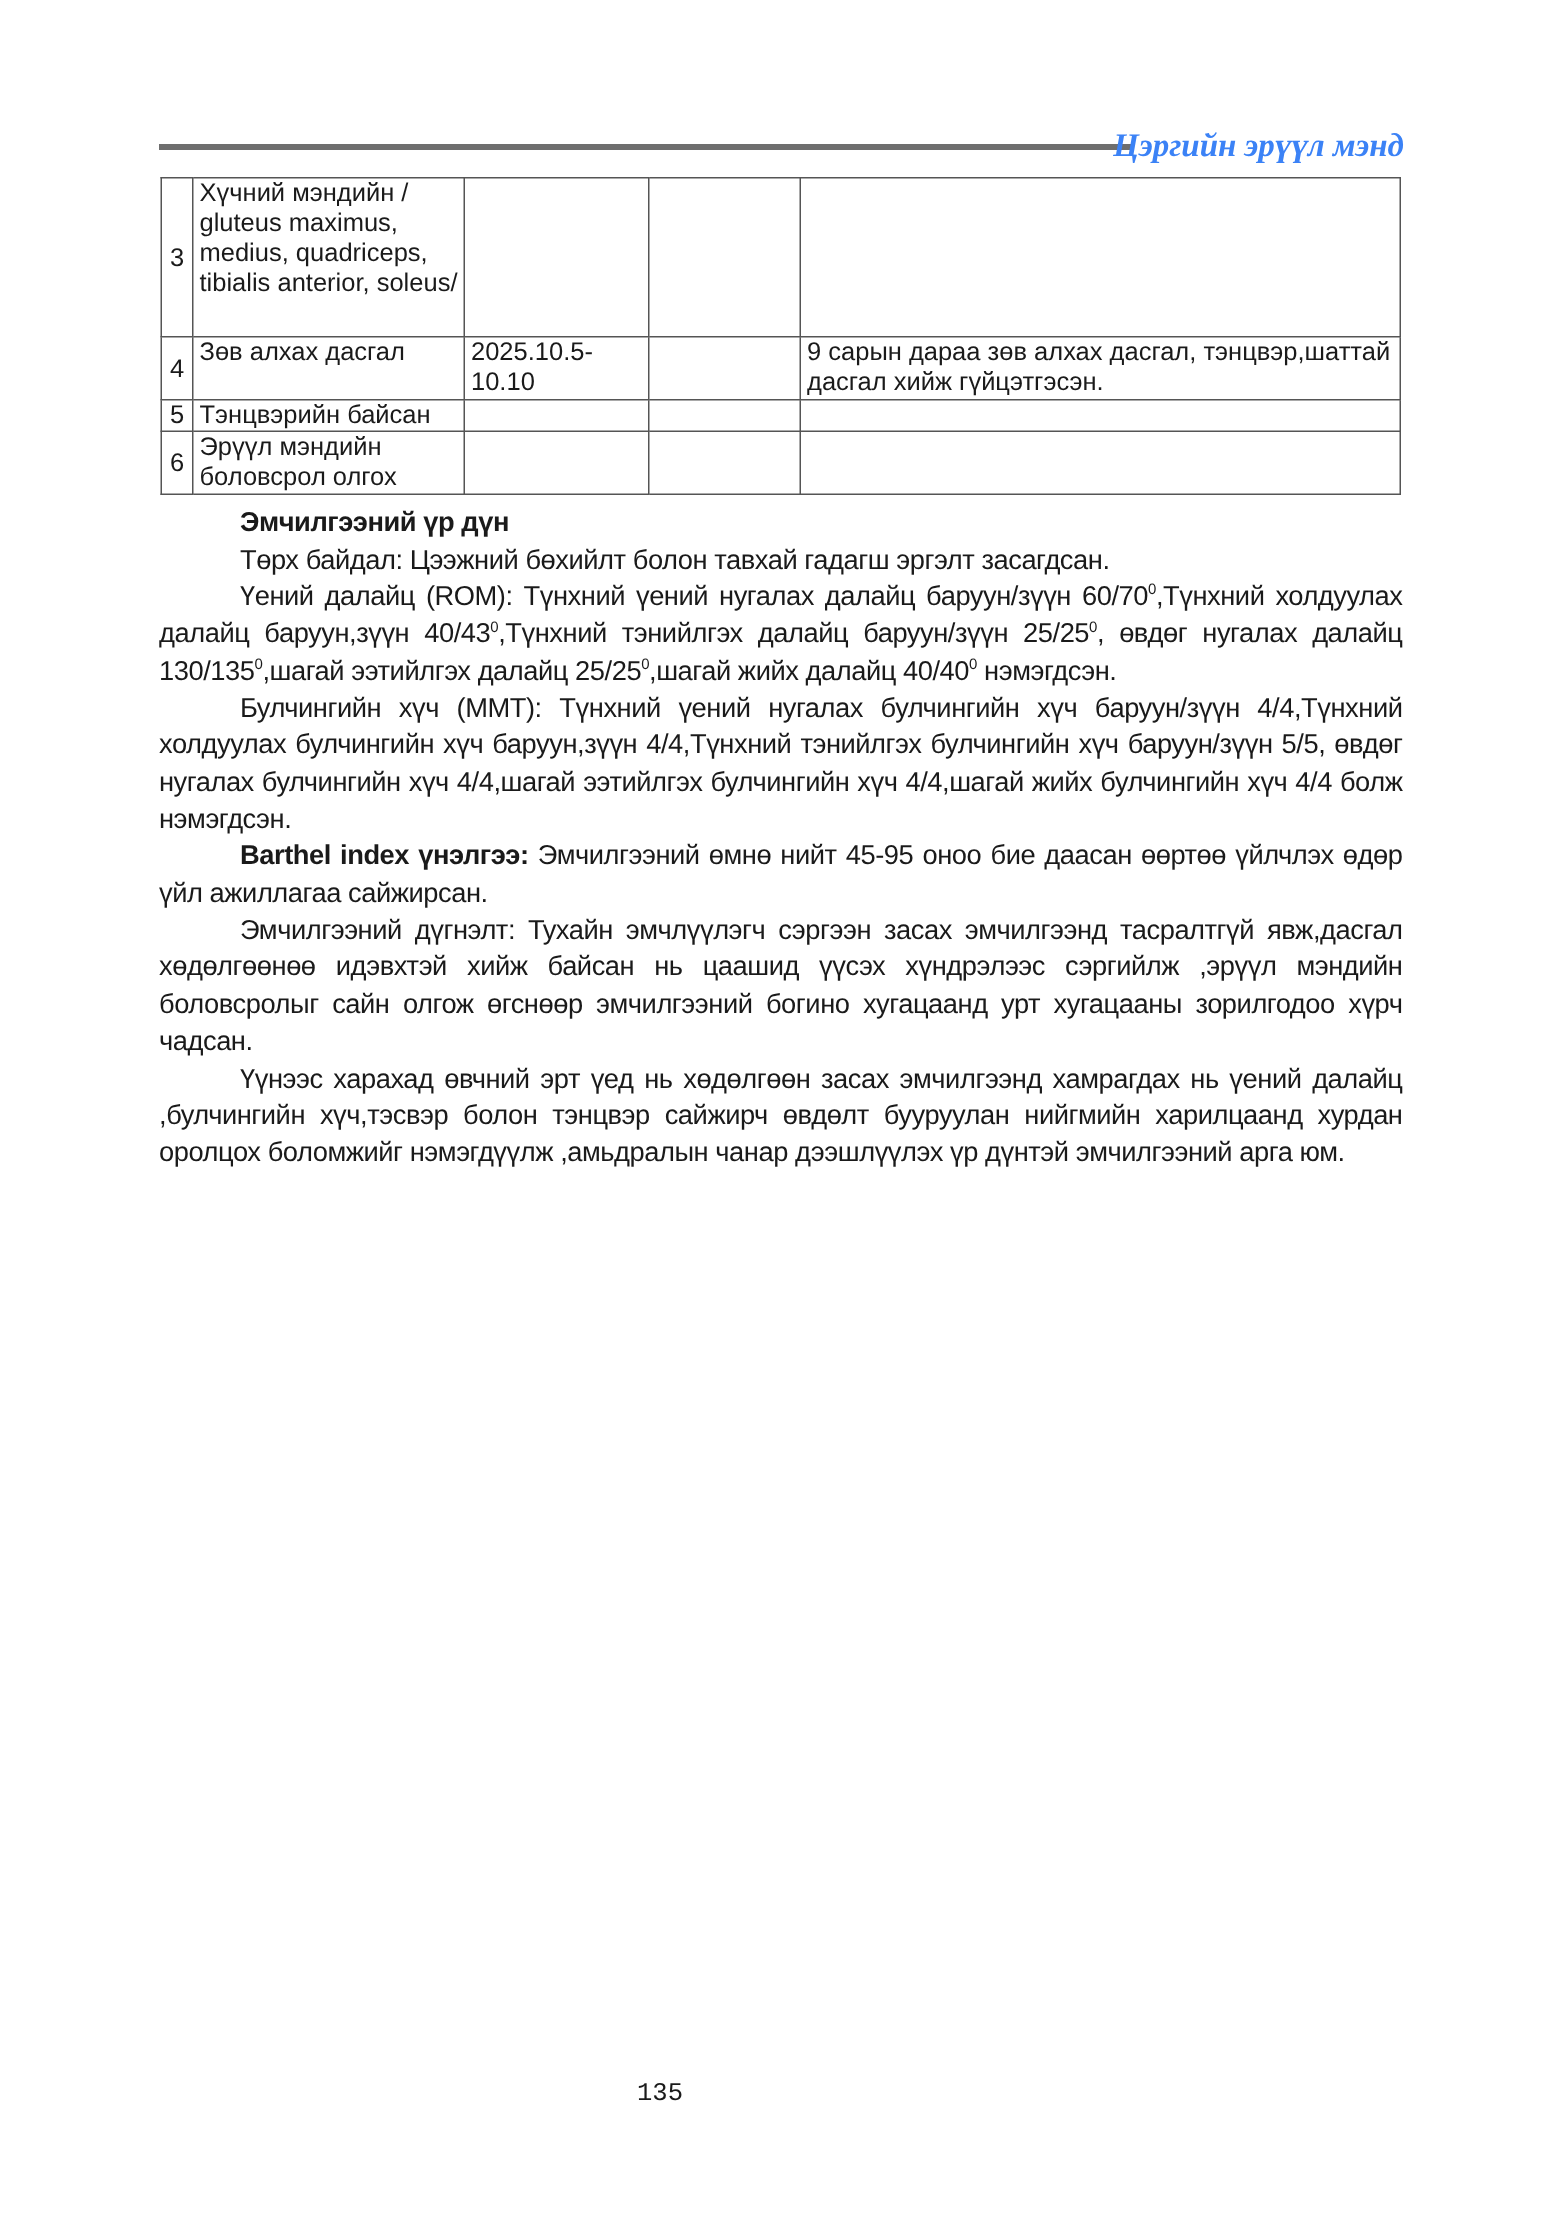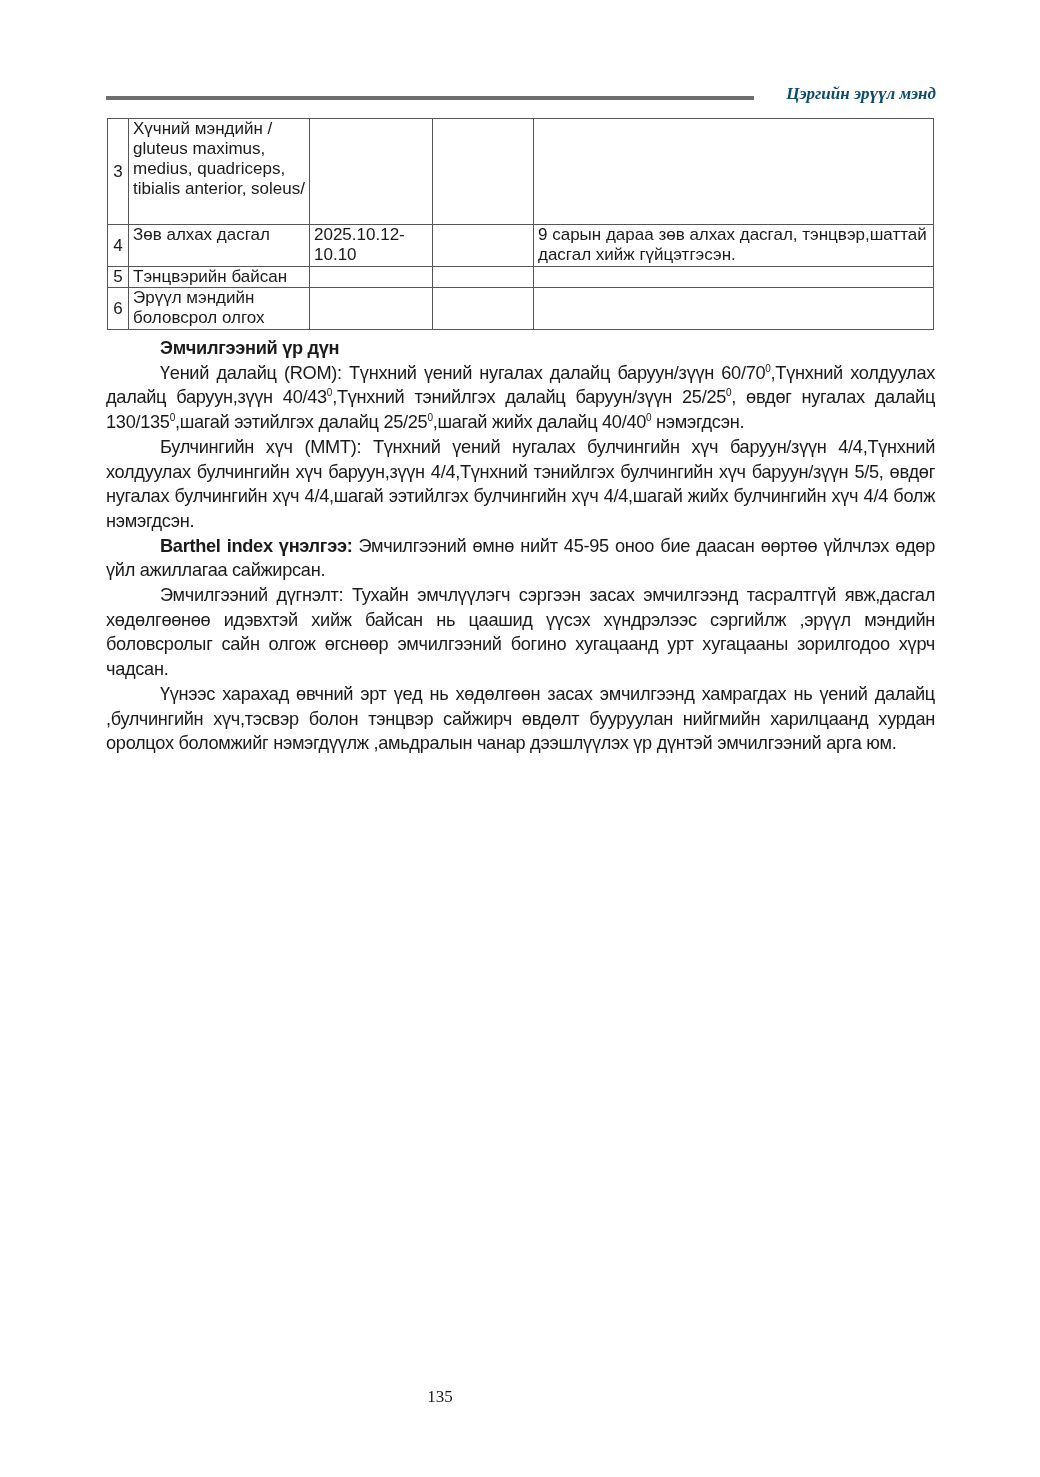--- a/index.html
+++ b/index.html
@@ -1,30 +1,30 @@
 <!DOCTYPE html>
 <html><head>
 <meta charset="utf-8">
 <style>
   html, body { margin: 0; padding: 0; background: #ffffff; }
   body { width: 1040px; height: 1477px; position: relative; overflow: hidden; color: #1a1a1a; }
   .header { position: absolute; top: 84px; left: 106px; width: 830px; height: 24px; }
   .header-rule { position: absolute; left: 0; top: 12px; width: 648px; height: 4px; background: #6e6e6e; }
-  .header-title { position: absolute; right: 0; top: 0; font-family: "Liberation Serif", serif; font-style: italic; font-weight: bold; font-size: 17px; color: #0c4a6e; }
+  .header-title { position: absolute; right: 0; top: 0; font-family: "Liberation Serif", serif; font-style: italic; font-weight: bold; font-size: 22px; color: #3b82f6; }
   table.tbl { position: absolute; top: 118px; left: 107px; width: 827px; border-collapse: collapse; font-family: "Liberation Sans", sans-serif; font-size: 17px; line-height: 20px; }
   table.tbl td { border: 1.3px solid #555; vertical-align: top; padding: 0 4px; }
   table.tbl td.num { width: 20px; text-align: center; vertical-align: middle; padding: 0; }
   td.c1 { width: 172px; }
   td.c2 { width: 114px; }
   td.c3 { width: 92px; }
   .body { position: absolute; top: 336px; left: 106px; width: 829px; font-family: Liberation Sans, sans-serif; font-size: 18.2px; line-height: 24.7px; text-align: justify; letter-spacing: -0.3px; }
   .body p { margin: 0; text-indent: 54px; }
   .body b { font-weight: bold; }
   sup { font-size: 10px; line-height: 0; vertical-align: 7px; }
-  .page-num { position: absolute; top: 1387px; left: 0; width: 880px; text-align: center; font-family: Liberation Serif, serif; font-size: 17px; }
+  .page-num { position: absolute; top: 1387px; left: 0; width: 880px; text-align: center; font-family: Liberation Mono, monospace; font-size: 17px; }
 </style>
 </head>
 <body>
 
 <div class="header">
   <div class="header-rule"></div>
   <div class="header-title">Цэргийн эрүүл мэнд</div>
 </div>
 
 <table class="tbl">
@@ -32,21 +32,21 @@
       <tr style="height:106px">
     <td class="num">3</td>
     <td class="c1">Хүчний мэндийн / gluteus maximus, medius, quadriceps, tibialis anterior, soleus/</td>
     <td class="c2"></td>
     <td class="c3"></td>
     <td></td>
   </tr>
   <tr style="height:42px">
     <td class="num">4</td>
     <td class="c1">Зөв алхах дасгал</td>
-    <td class="c2">2025.10.12-10.10</td>
+    <td class="c2">2025.10.5-10.10</td>
     <td class="c3"></td>
     <td>9 сарын дараа зөв алхах дасгал, тэнцвэр,шаттай дасгал хийж гүйцэтгэсэн.</td>
   </tr>
   <tr style="height:21px">
     <td class="num">5</td>
     <td class="c1">Тэнцвэрийн байсан</td>
     <td class="c2"></td>
     <td class="c3"></td>
     <td></td>
   </tr>
@@ -55,20 +55,21 @@
     <td class="c1">Эрүүл мэндийн боловсрол олгох</td>
     <td class="c2"></td>
     <td class="c3"></td>
     <td></td>
   </tr>
 </tbody>
   </table>
 
 <div class="body">
   <p><b>Эмчилгээний үр дүн</b></p>
+  <p>Төрх байдал: Цээжний бөхийлт болон тавхай гадагш эргэлт засагдсан.</p>
   <p><span>Үений далайц (ROM): Түнхний үений нугалах далайц баруун/зүүн 60/70</span><sup>0</sup><span>,Түнхний холдуулах далайц баруун,зүүн 40/43</span><sup>0</sup><span>,Түнхний тэнийлгэх далайц баруун/зүүн 25/25</span><sup>0</sup><span>, өвдөг нугалах далайц 130/135</span><sup>0</sup><span>,шагай ээтийлгэх далайц 25/25</span><sup>0</sup><span>,шагай жийх далайц 40/40</span><sup>0</sup><span> нэмэгдсэн.</span></p>
   <p>Булчингийн хүч (ММТ): Түнхний үений нугалах булчингийн хүч баруун/зүүн 4/4,Түнхний холдуулах булчингийн хүч баруун,зүүн 4/4,Түнхний тэнийлгэх булчингийн хүч баруун/зүүн 5/5, өвдөг нугалах булчингийн хүч 4/4,шагай ээтийлгэх булчингийн хүч 4/4,шагай жийх булчингийн хүч 4/4 болж нэмэгдсэн.</p>
   <p><b>Barthel index үнэлгээ:</b><span> Эмчилгээний өмнө нийт 45-95 оноо бие даасан өөртөө үйлчлэх өдөр үйл ажиллагаа сайжирсан.</span></p>
   <p>Эмчилгээний дүгнэлт: Тухайн эмчлүүлэгч сэргээн засах эмчилгээнд тасралтгүй явж,дасгал хөдөлгөөнөө идэвхтэй хийж байсан нь цаашид үүсэх хүндрэлээс сэргийлж ,эрүүл мэндийн боловсролыг сайн олгож өгснөөр эмчилгээний богино хугацаанд урт хугацааны зорилгодоо хүрч чадсан.</p>
   <p>Үүнээс харахад  өвчний эрт үед нь хөдөлгөөн засах эмчилгээнд хамрагдах нь үений далайц ,булчингийн хүч,тэсвэр болон тэнцвэр сайжирч өвдөлт бууруулан нийгмийн харилцаанд хурдан оролцох боломжийг нэмэгдүүлж ,амьдралын чанар дээшлүүлэх үр дүнтэй эмчилгээний арга юм.</p>
 </div>
 
 <div class="page-num">135</div>
 
 </body></html>

